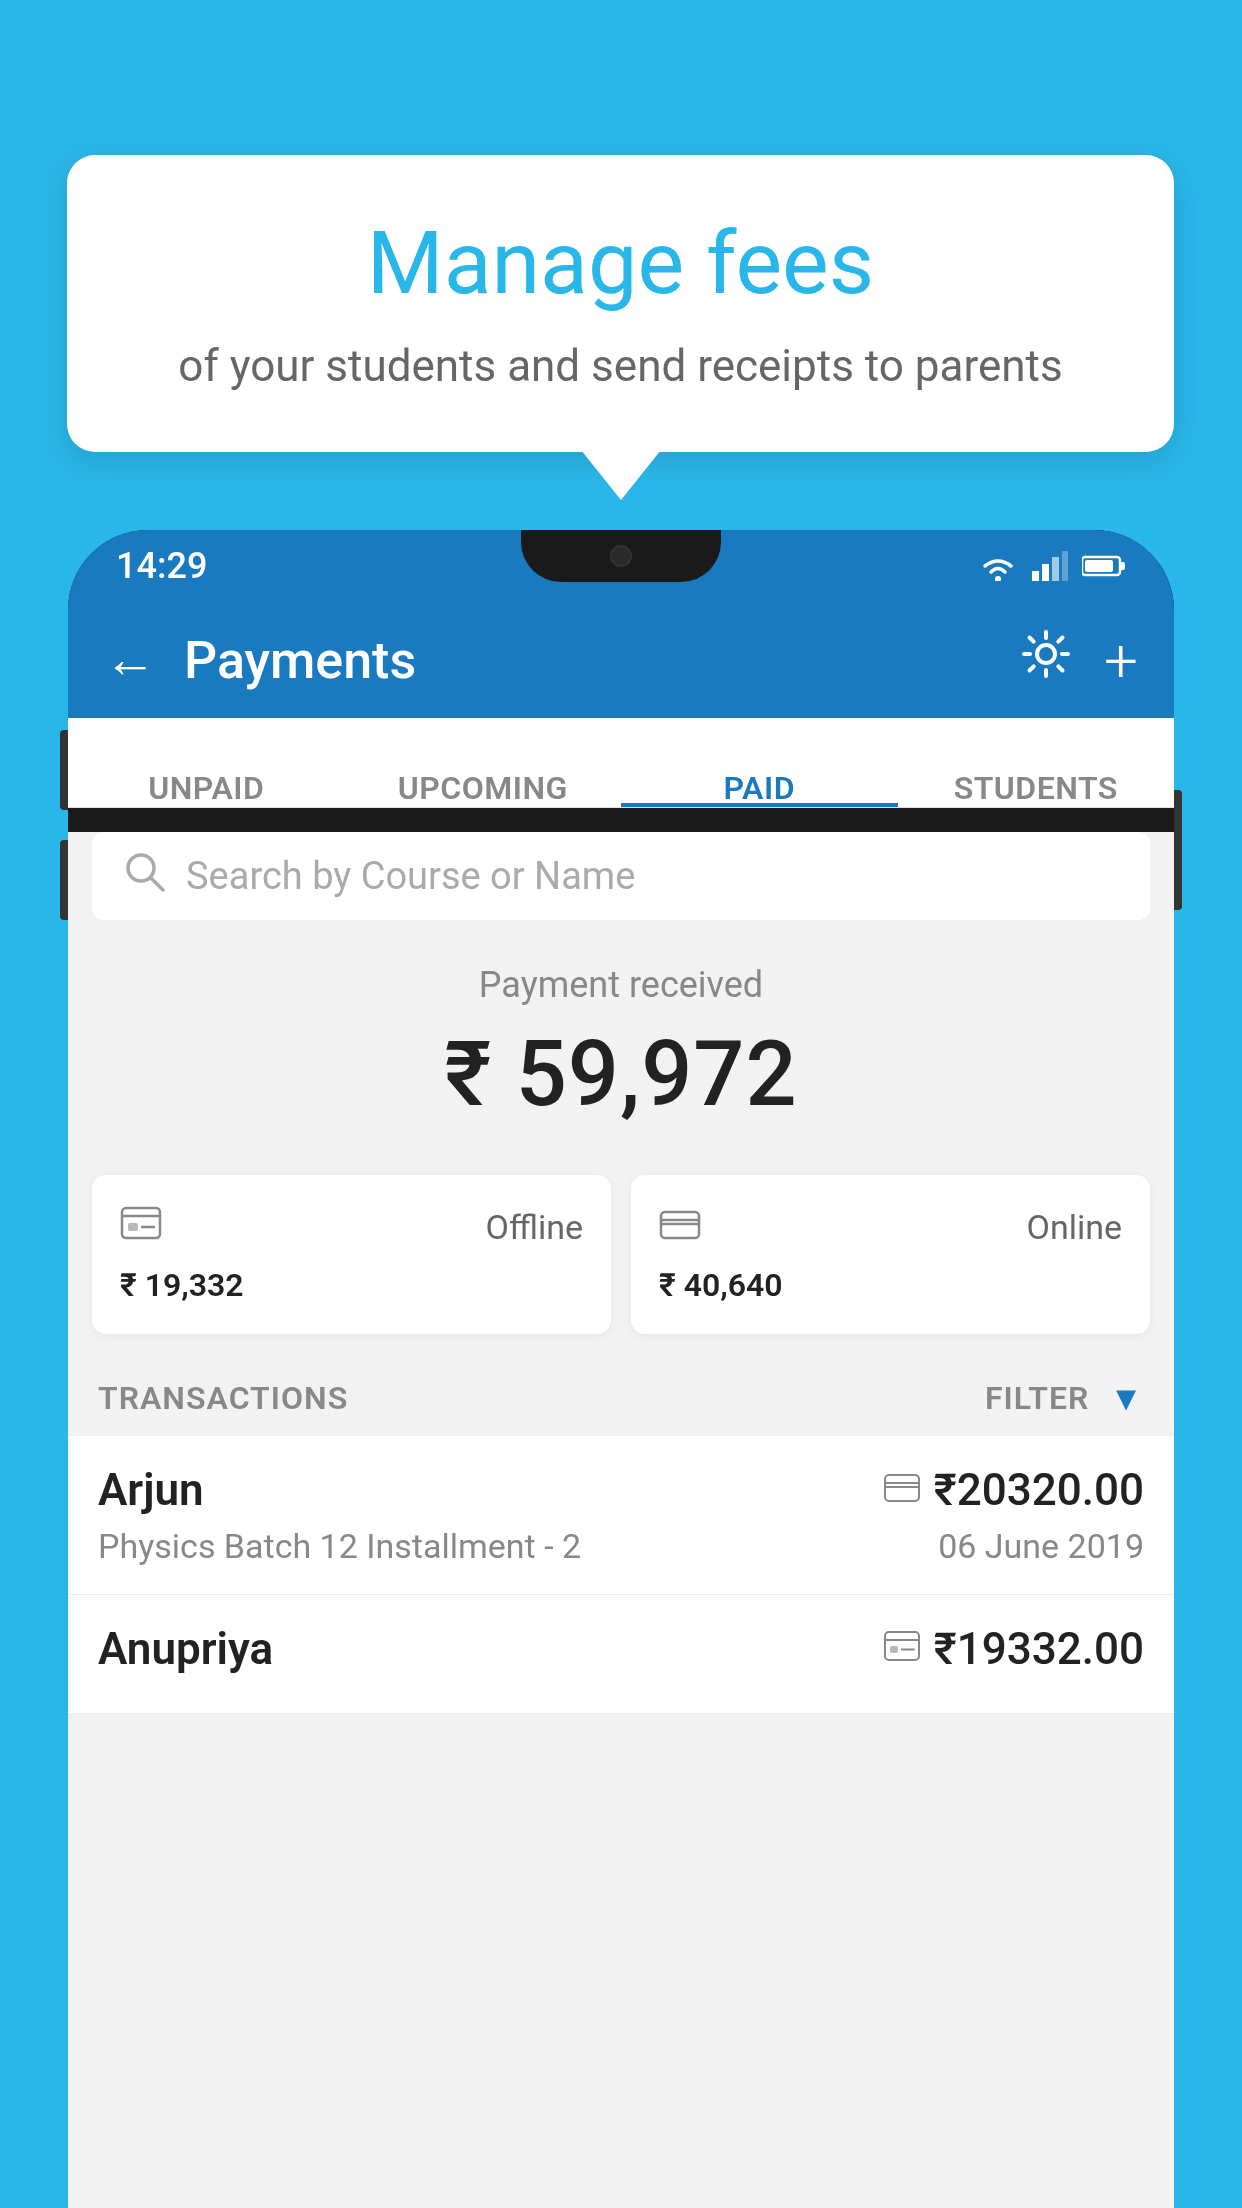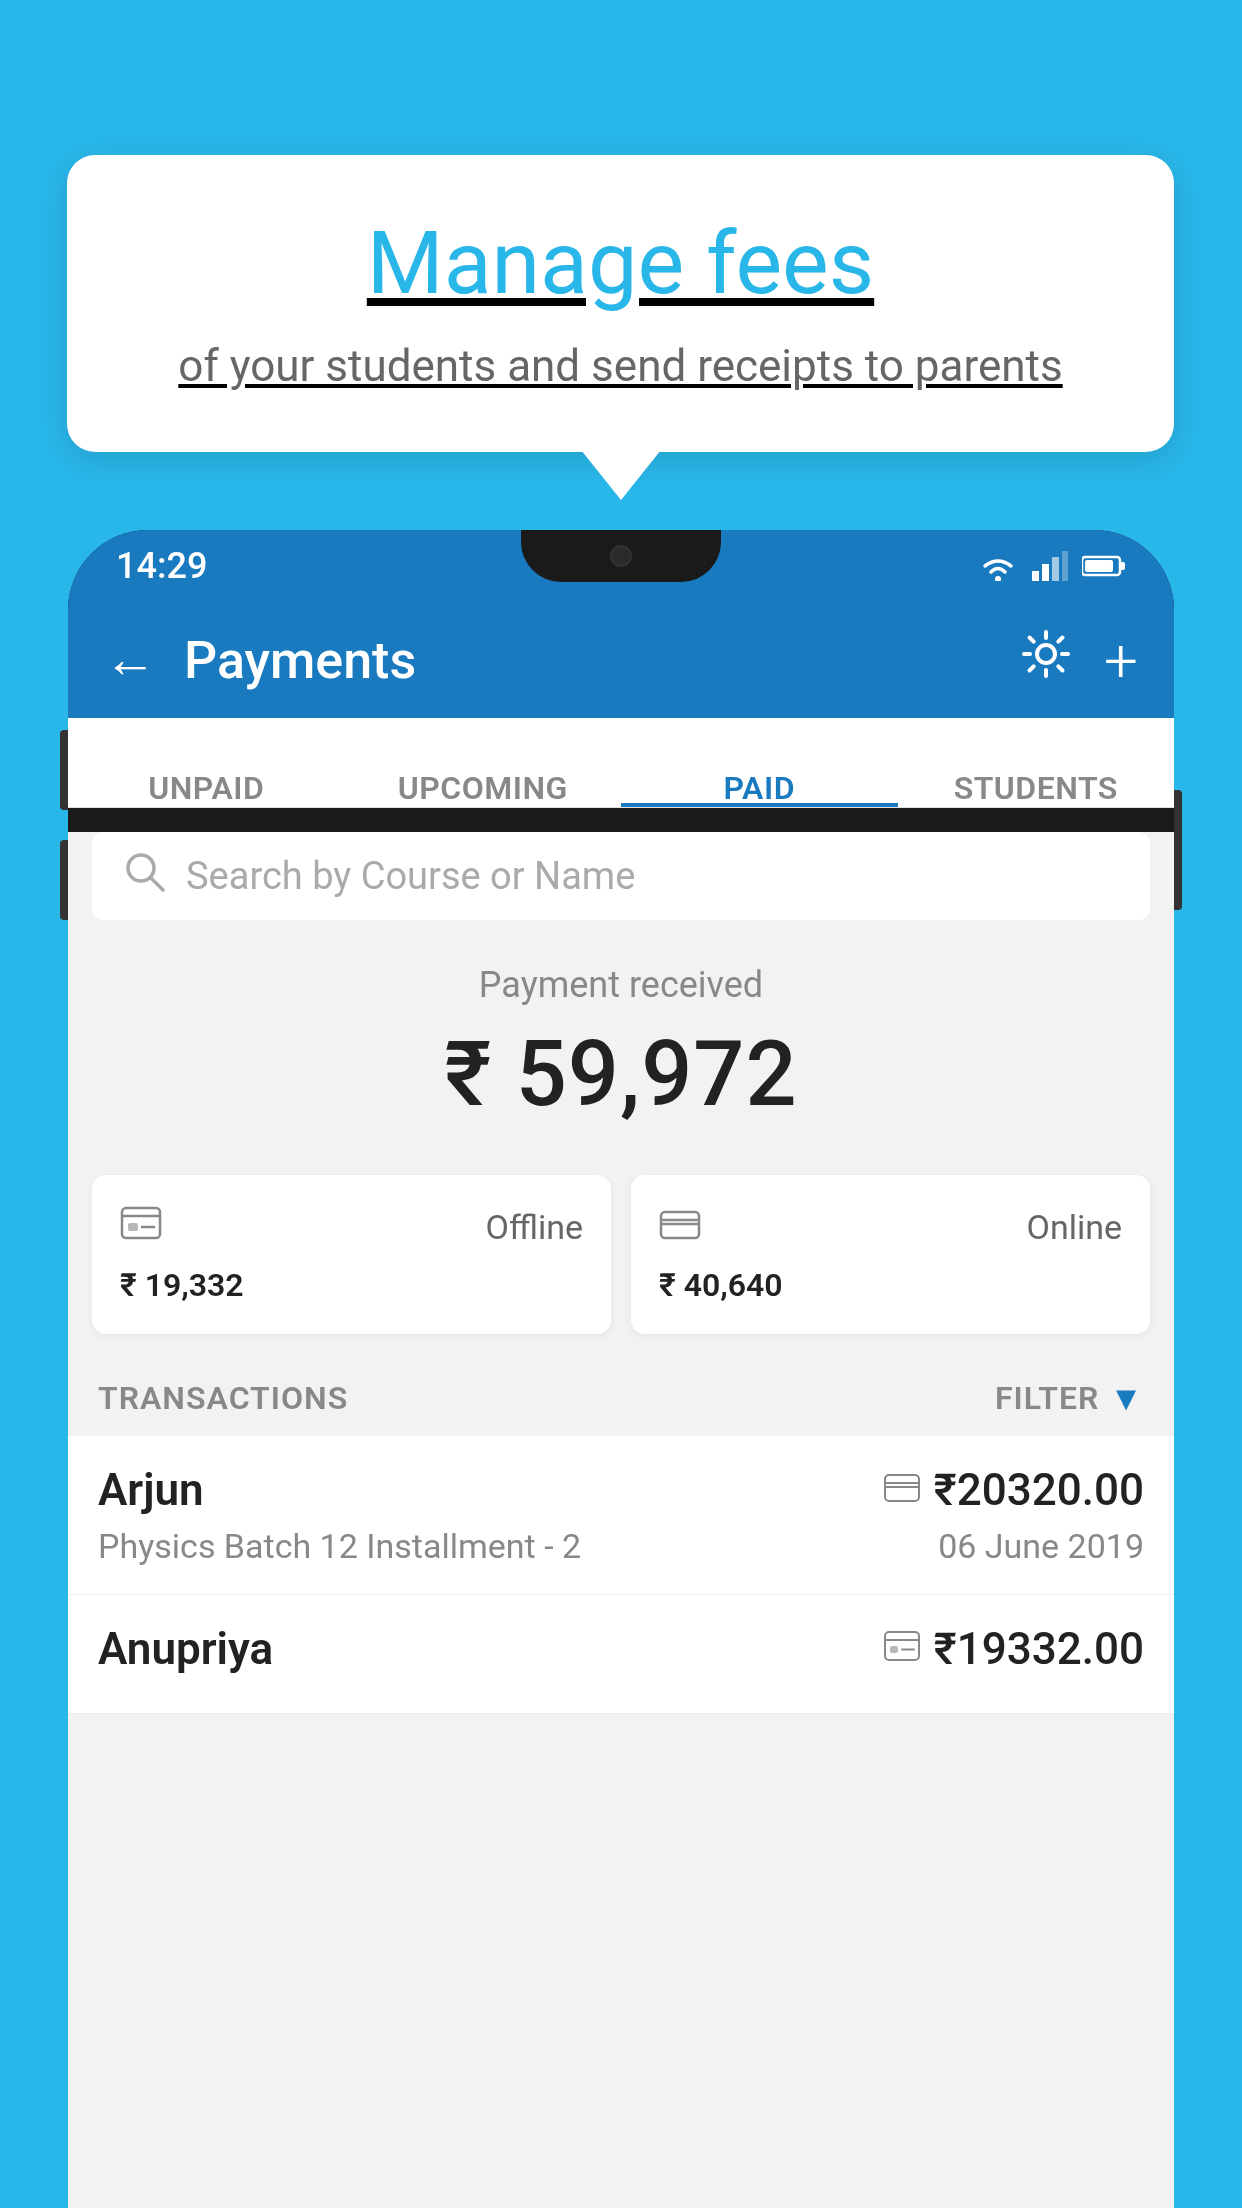--- a/index.html
+++ b/index.html
@@ -18,21 +18,20 @@
     .speech-card {
       position: absolute;
       top: 155px;
       left: 67px;
       right: 68px;
       background: #ffffff;
       border-radius: 28px;
       padding: 60px 55px 55px 55px;
       text-align: center;
       box-shadow: 0 8px 30px rgba(0,0,0,0.12);
-      text-decoration: underline;
     }
 
     .speech-card::after {
       content: '';
       position: absolute;
       bottom: -48px;
       left: 50%;
       transform: translateX(-50%);
       border-width: 50px 40px 0 40px;
       border-style: solid;
@@ -290,21 +289,21 @@
       letter-spacing: 1px;
     }
 
     .filter-label {
       font-size: 32px;
       font-weight: 600;
       color: #888888;
       letter-spacing: 1px;
       display: flex;
       align-items: center;
-      gap: 10px;
+      gap: 20px;
     }
 
     
     .transaction-row {
       background: #ffffff;
       border-bottom: 1px solid #eeeeee;
       padding: 28px 30px;
     }
 
     .transaction-row-top {

